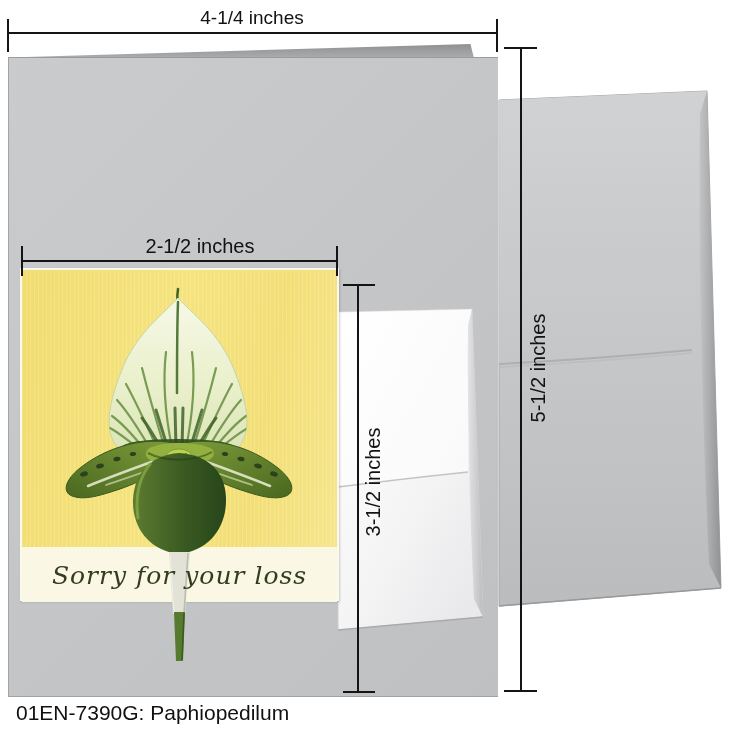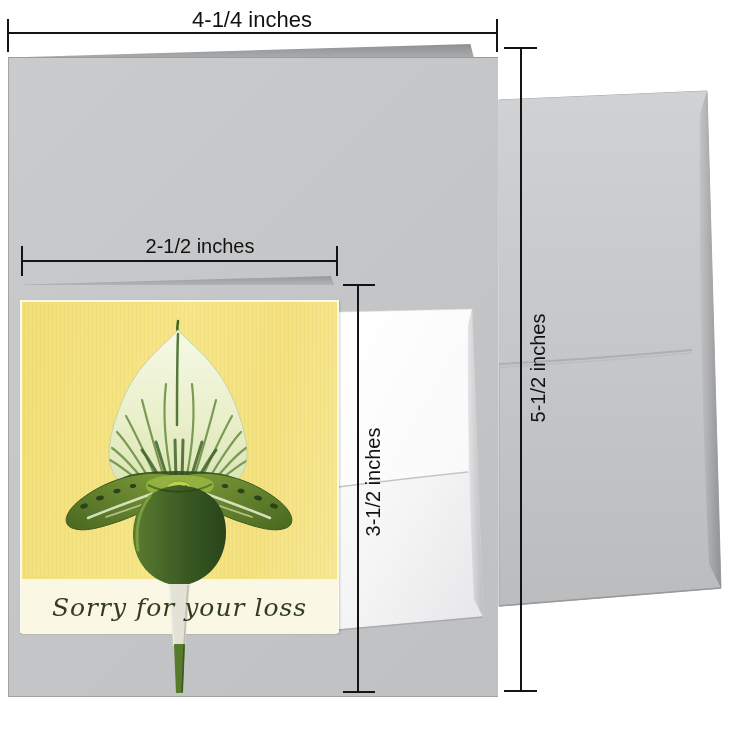--- a/index.html
+++ b/index.html
@@ -13,33 +13,33 @@
   .card-back-sliver{position:absolute;left:26px;top:44px;width:448px;height:14px;
     clip-path:polygon(0 92%,99.2% 0,100% 100%,0 100%);
     background:linear-gradient(#8f9092,#abacae);z-index:2;}
   
   .env-large{position:absolute;left:496px;top:86px;width:230px;height:525px;z-index:1;}
   .env-small{position:absolute;left:330px;top:303px;width:160px;height:332px;z-index:3;}
   
   .card-front-sliver{position:absolute;left:24px;top:276px;width:310px;height:9px;
     clip-path:polygon(0 95%,99% 0,100% 100%,0 100%);
     background:linear-gradient(#98999b,#b2b3b5);z-index:4;}
-  .card-front{position:absolute;left:20px;top:300px;width:319px;height:333px;z-index:5;
+  .card-front{position:absolute;left:20px;top:268px;width:319px;height:333px;z-index:5;
     background:linear-gradient(100deg,#f4df72 0%,#f8e782 45%,#f6e27a 72%,#f9ea92 100%);
     box-shadow:inset 0 0 0 2px #faf9ec, 1px 1px 2px rgba(0,0,0,0.18);}
   .card-front .texture{position:absolute;inset:2px;
     background:repeating-linear-gradient(90deg,rgba(255,255,255,0.10) 0 1px,rgba(0,0,0,0.015) 1px 4px);}
   .band{position:absolute;left:2px;right:2px;top:279px;height:55px;background:#fbf7e5;}
   .flower{position:absolute;left:0;top:0;width:319px;height:411px;}
   .message{position:absolute;left:0;right:0;top:293px;text-align:center;
     font-family:"DejaVu Serif",cursive,serif;font-style:italic;font-size:25px;
     color:#333d1d;letter-spacing:1px;}
   
   .dimline{position:absolute;background:#141414;z-index:10;}
-  .dimlabel{position:absolute;color:#121212;font-size:22px;white-space:nowrap;z-index:10;}
+  .dimlabel{position:absolute;color:#121212;font-size:19px;white-space:nowrap;z-index:10;}
   #dw-line{left:8px;top:32px;width:490px;height:2px;}
   #dw-tick-l{left:7px;top:19px;width:2px;height:33px;}
   #dw-tick-r{left:496px;top:19px;width:2px;height:33px;}
   #dw-label{left:252px;top:7px;transform:translateX(-50%);}
   #fw-line{left:22px;top:260px;width:316px;height:2px;}
   #fw-tick-l{left:21px;top:246px;width:2px;height:30px;}
   #fw-tick-r{left:336px;top:246px;width:2px;height:30px;}
   #fw-label{left:180px;top:235px;transform:translateX(-50%);font-size:20px;margin-left:20px;}
   #fh-line{left:357px;top:285px;width:2px;height:408px;}
   #fh-tick-t{left:343px;top:284px;width:32px;height:2px;}
@@ -218,13 +218,14 @@
   <div class="dimlabel" id="fh-label">3-1/2 inches</div>
   <div class="dimline" id="fh-line"></div>
   <div class="dimline" id="fh-tick-t"></div>
   <div class="dimline" id="fh-tick-b"></div>
 
   <div class="dimlabel" id="ch-label">5-1/2 inches</div>
   <div class="dimline" id="ch-line"></div>
   <div class="dimline" id="ch-tick-t"></div>
   <div class="dimline" id="ch-tick-b"></div>
 
+  <div class="caption">01EN-7390G: Paphiopedilum</div>
 </div>
 
 </body></html>

